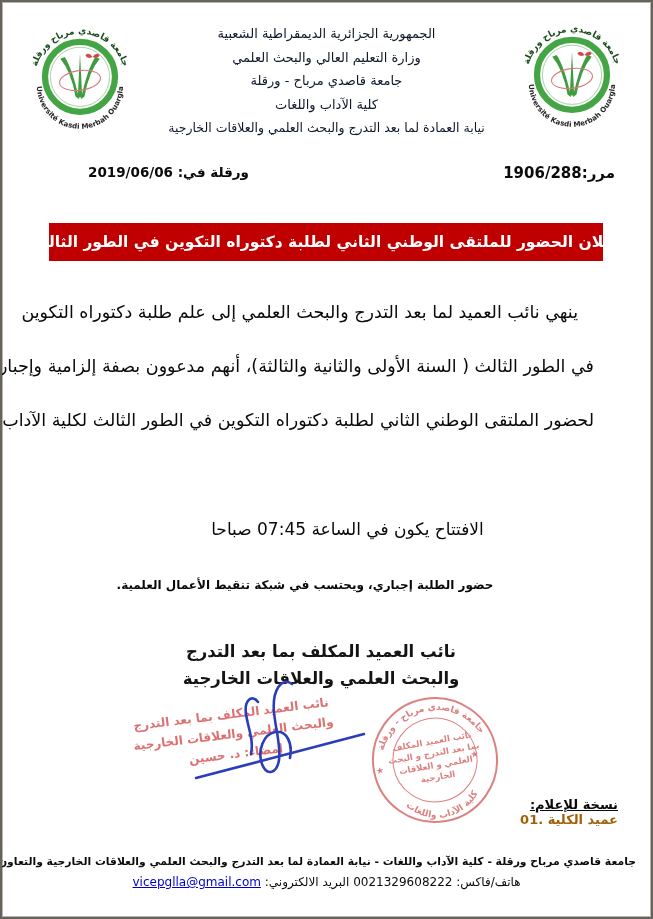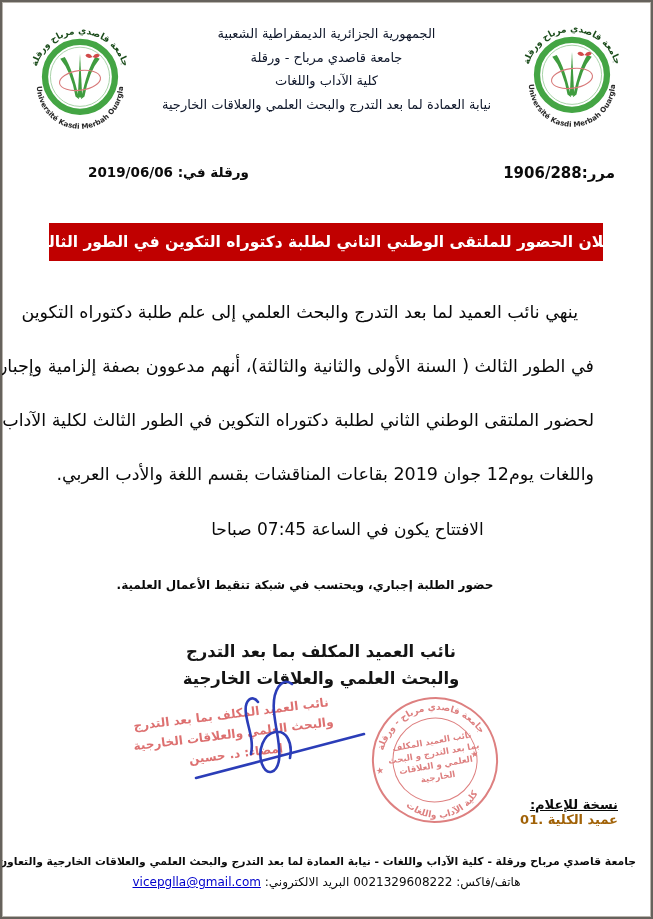--- a/index.html
+++ b/index.html
@@ -92,37 +92,37 @@
     <text font-size="10" font-weight="bold" fill="#1c4d1c" font-family="DejaVu Sans, sans-serif">
       <textPath href="#arcTop2" startOffset="50%" text-anchor="middle">جامعة قاصدي مرباح ورقلة</textPath>
     </text>
     <text font-size="8" font-weight="bold" fill="#262626" font-family="DejaVu Sans, sans-serif">
       <textPath href="#arcBot2" startOffset="50%" text-anchor="middle">Université Kasdi Merbah Ouargla</textPath>
     </text>
   </svg>
 
   <div class="hdr">
     <div>الجمهورية الجزائرية الديمقراطية الشعبية</div>
+    <div>وزارة التعليم العالي والبحث العلمي</div>
     <div>جامعة قاصدي مرباح - ورقلة</div>
     <div>كلية الآداب واللغات</div>
     <div>نيابة العمادة لما بعد التدرج والبحث العلمي والعلاقات الخارجية</div>
   </div>
 
   <div class="ref-no">مرر:1906/288</div>
   <div class="ref-date">ورقلة في: 2019/06/06</div>
 
   <div class="banner" style="background:#C00000;">
     <span style="color:#FFFFFF;">إعلان الحضور للملتقى الوطني الثاني لطلبة دكتوراه التكوين في الطور الثالث</span>
   </div>
 
   <div class="par">
     <div class="ln first">ينهي نائب العميد لما بعد التدرج والبحث العلمي إلى علم طلبة  دكتوراه التكوين</div>
     <div class="ln">في الطور الثالث ( السنة الأولى والثانية والثالثة)، أنهم مدعوون بصفة إلزامية وإجبارية</div>
     <div class="ln">لحضور الملتقى الوطني الثاني لطلبة دكتوراه التكوين في الطور الثالث لكلية الآداب</div>
-    <div class="ln last">واللغات يوم12 جوان 2019 بقاعات المناقشات بقسم اللغة والأدب العربي.</div>
   </div>
 
   <div class="opening">الافتتاح يكون في الساعة 07:45 صباحا</div>
   <div class="mandatory">حضور الطلبة إجباري، ويحتسب في شبكة تنقيط الأعمال العلمية.</div>
 
   <div class="sig-title">
     <div>نائب العميد المكلف بما بعد التدرج</div>
     <div>والبحث العلمي والعلاقات الخارجية</div>
   </div>
 

